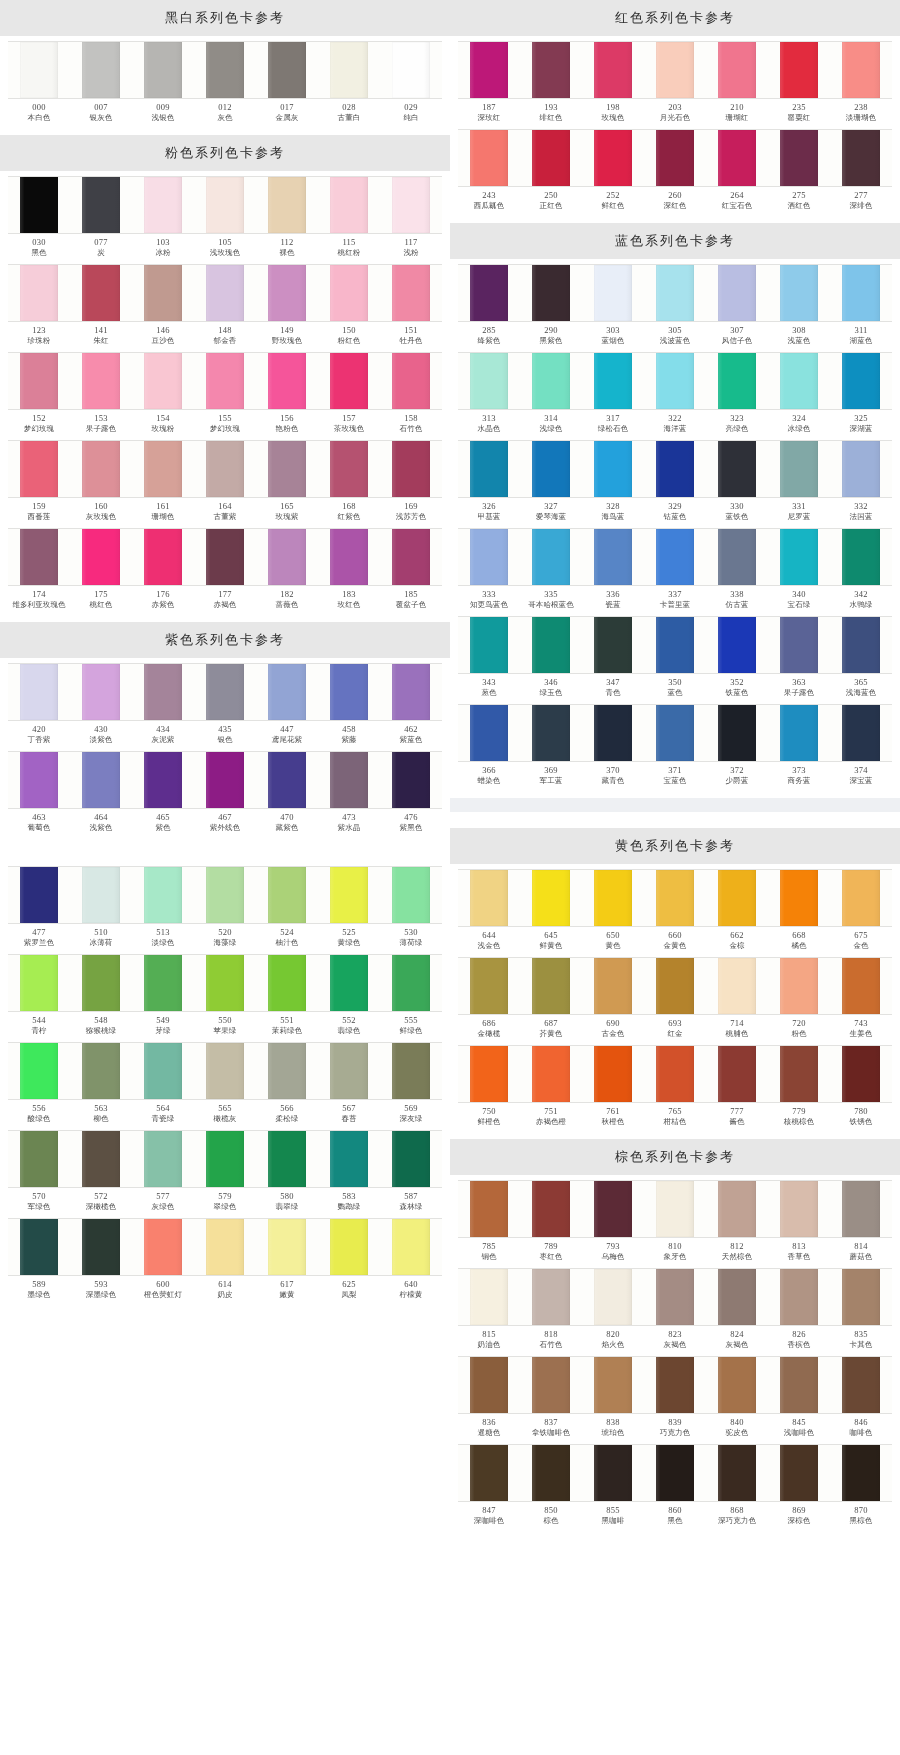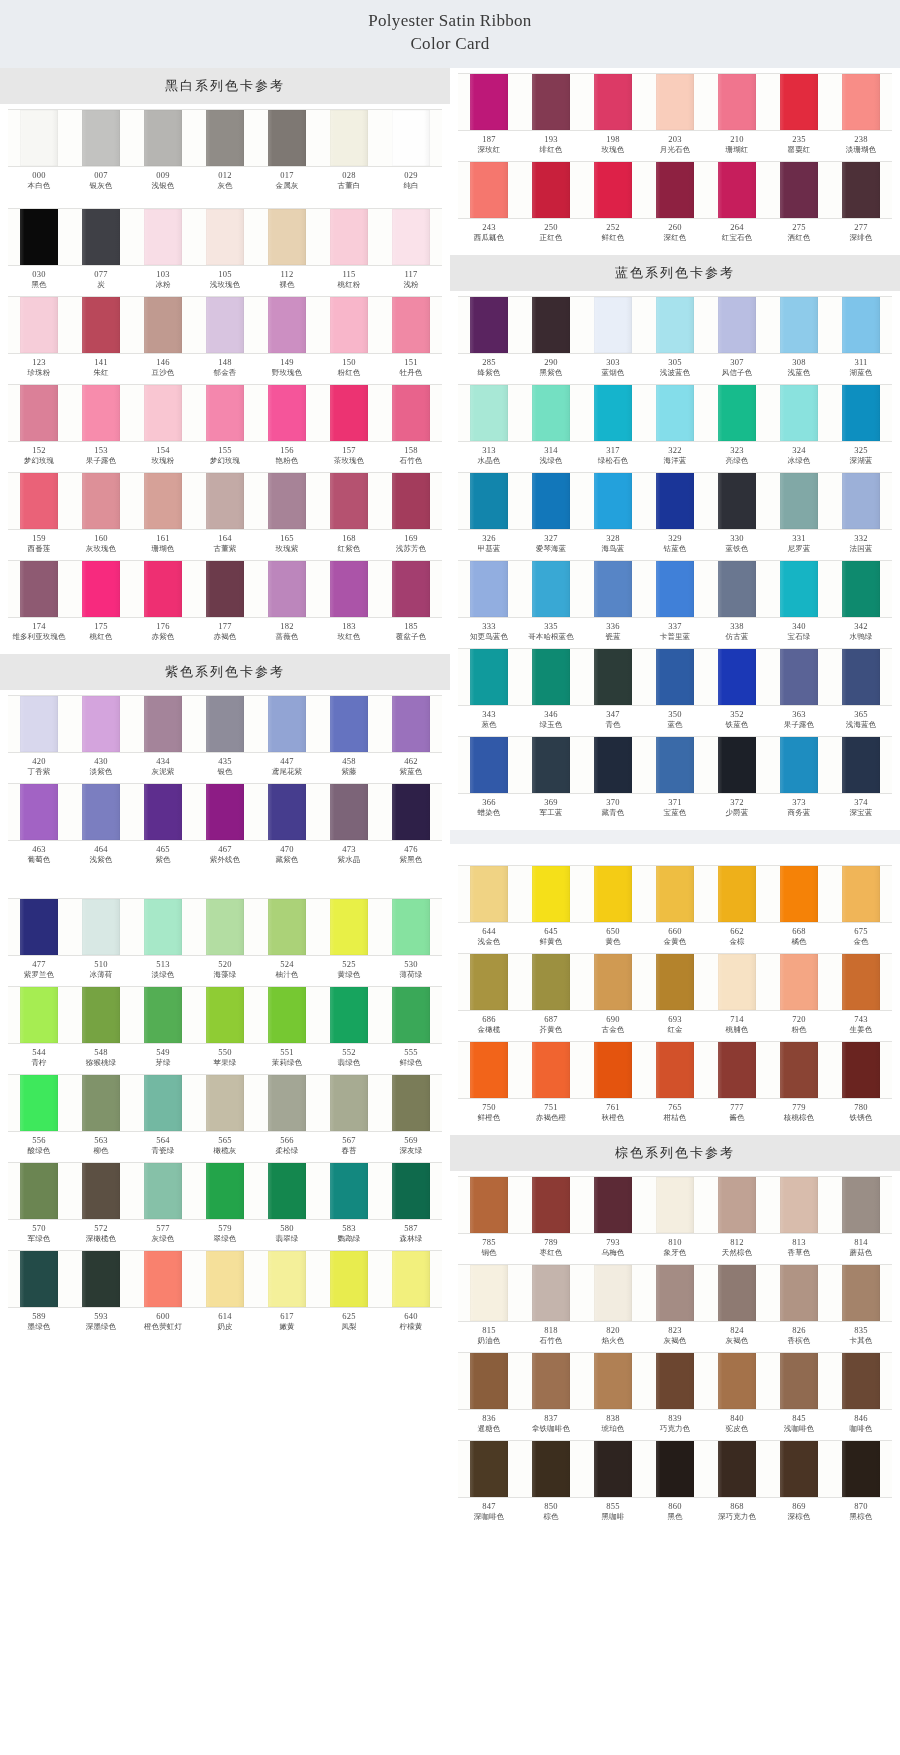--- a/index.html
+++ b/index.html
@@ -113,26 +113,20 @@
     color: #262626;
     line-height: 1.45;
   }
   .footer .line2 { }
 </style>
 </head>
 <body>
 
 <div class="page">
 
-  <div class="header">
-    <h1>
-      <span>Polyester Satin Ribbon</span><br>
-      <span>Color Card</span>
-    </h1>
-  </div>
 
   <div class="cols">
 
     <div class="col left">
 
       <div class="section">
         <div class="section-title">黑白系列色卡参考</div>
         <div class="section-body">
             <div class="row">
               <div class="cell">
@@ -196,20 +190,21 @@
                 <div class="labels">
                   <span class="code">029</span>
                   <span class="cname">纯白</span>
                 </div>
               </div>
             </div>
           </div>
       </div>
 
       <div class="section">
+        <div class="section-title">粉色系列色卡参考</div>
         <div class="section-body">
             <div class="row">
               <div class="cell">
                 <div class="chip-wrap">
                   <div class="chip" style="background-color: rgb(10, 10, 10);"></div>
                 </div>
                 <div class="labels">
                   <span class="code">030</span>
                   <span class="cname">黑色</span>
                 </div>
@@ -1001,20 +996,21 @@
       </div>
 
       <div class="footer">
       </div>
 
     </div>
 
     <div class="col right">
 
       <div class="section">
+        <div class="section-title">红色系列色卡参考</div>
         <div class="section-body">
             <div class="row">
               <div class="cell">
                 <div class="chip-wrap">
                   <div class="chip" style="background-color: rgb(189, 24, 120);"></div>
                 </div>
                 <div class="labels">
                   <span class="code">187</span>
                   <span class="cname">深玫红</span>
                 </div>
@@ -1535,20 +1531,21 @@
                 </div>
               </div>
             </div>
           </div>
       </div>
 
       <div class="gap-band"></div>
       <div class="spacer-band"></div>
 
       <div class="section">
+        <div class="section-title">黄色系列色卡参考</div>
         <div class="section-body">
             <div class="row">
               <div class="cell">
                 <div class="chip-wrap">
                   <div class="chip" style="background-color: rgb(240, 211, 132);"></div>
                 </div>
                 <div class="labels">
                   <span class="code">644</span>
                   <span class="cname">浅金色</span>
                 </div>

